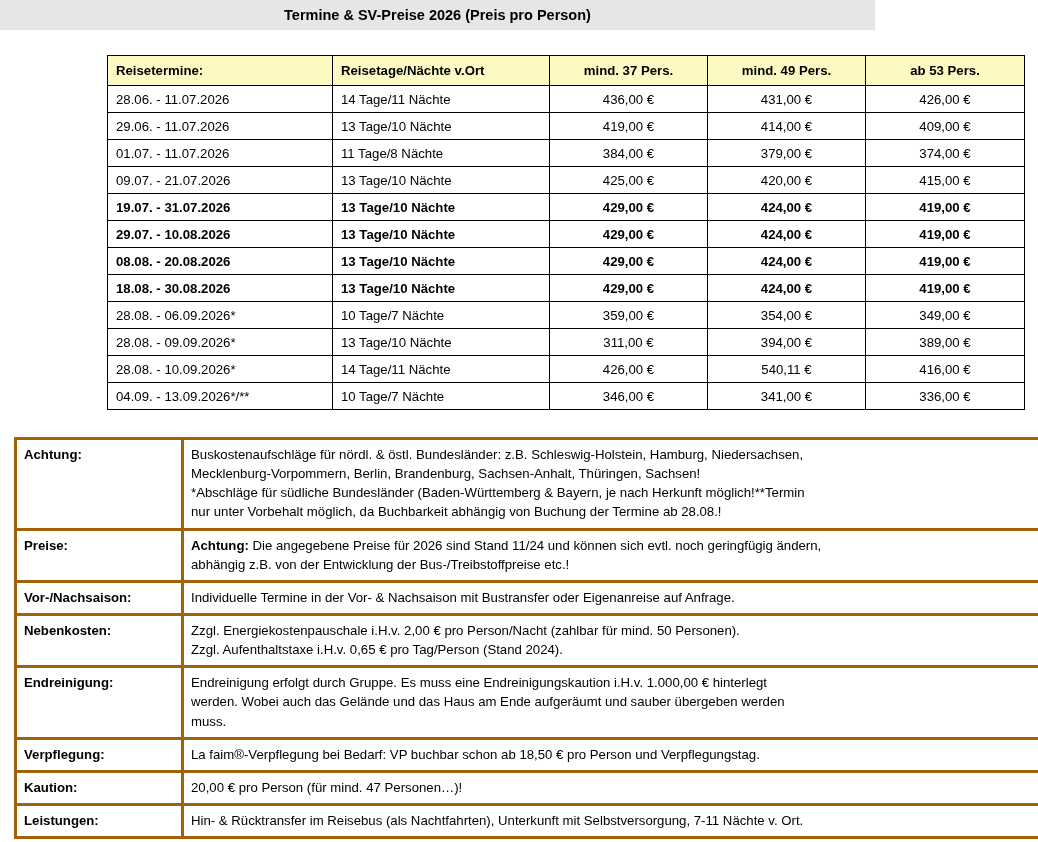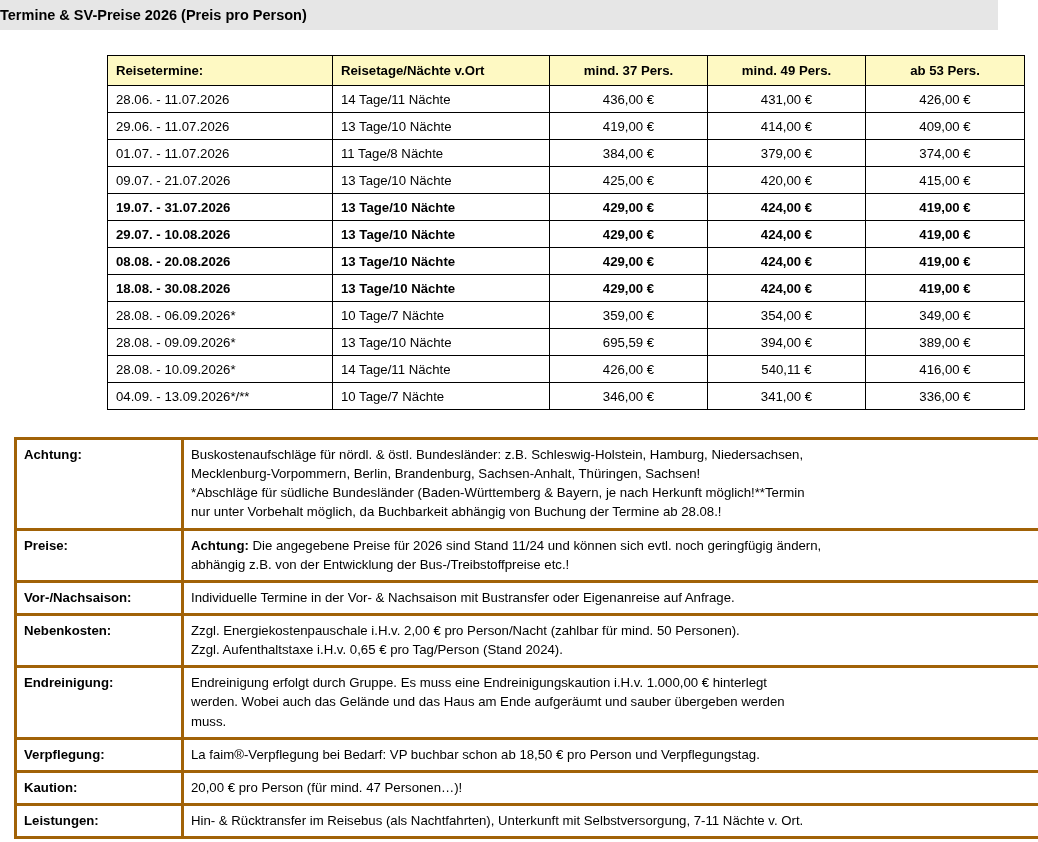--- a/index.html
+++ b/index.html
@@ -20,26 +20,26 @@
     width: 1038px;
     height: 842px;
     overflow: hidden;
   }
 
   
   .title-banner {
     position: absolute;
     left: 0;
     top: 0;
-    width: 998px;
+    width: 875px;
     height: 30px;
     background: #e6e6e6;
     display: flex;
     align-items: center;
-    justify-content: flex-start;
+    justify-content: center;
   }
   .title-text {
     font-size: 14.5px;
     font-weight: bold;
     white-space: nowrap;
   }
   .title-text .sub {
     font-weight: bold;
   }
 
@@ -190,21 +190,21 @@
           <tr>
             <td class="col-term term-cell">28.08. - 06.09.2026*</td>
             <td class="col-days">10 Tage/7 Nächte</td>
             <td class="col-p45 num">359,00 €</td>
             <td class="col-p49 num">354,00 €</td>
             <td class="col-p53 num">349,00 €</td>
           </tr>
           <tr>
             <td class="col-term term-cell">28.08. - 09.09.2026*</td>
             <td class="col-days">13 Tage/10 Nächte</td>
-            <td class="col-p45 num">695,59 €</td>
+            <td class="col-p45 num">311,00 €</td>
             <td class="col-p49 num">394,00 €</td>
             <td class="col-p53 num">389,00 €</td>
           </tr>
           <tr>
             <td class="col-term term-cell">28.08. - 10.09.2026*</td>
             <td class="col-days">14 Tage/11 Nächte</td>
             <td class="col-p45 num">426,00 €</td>
             <td class="col-p49 num">540,11 €</td>
             <td class="col-p53 num">416,00 €</td>
           </tr>

